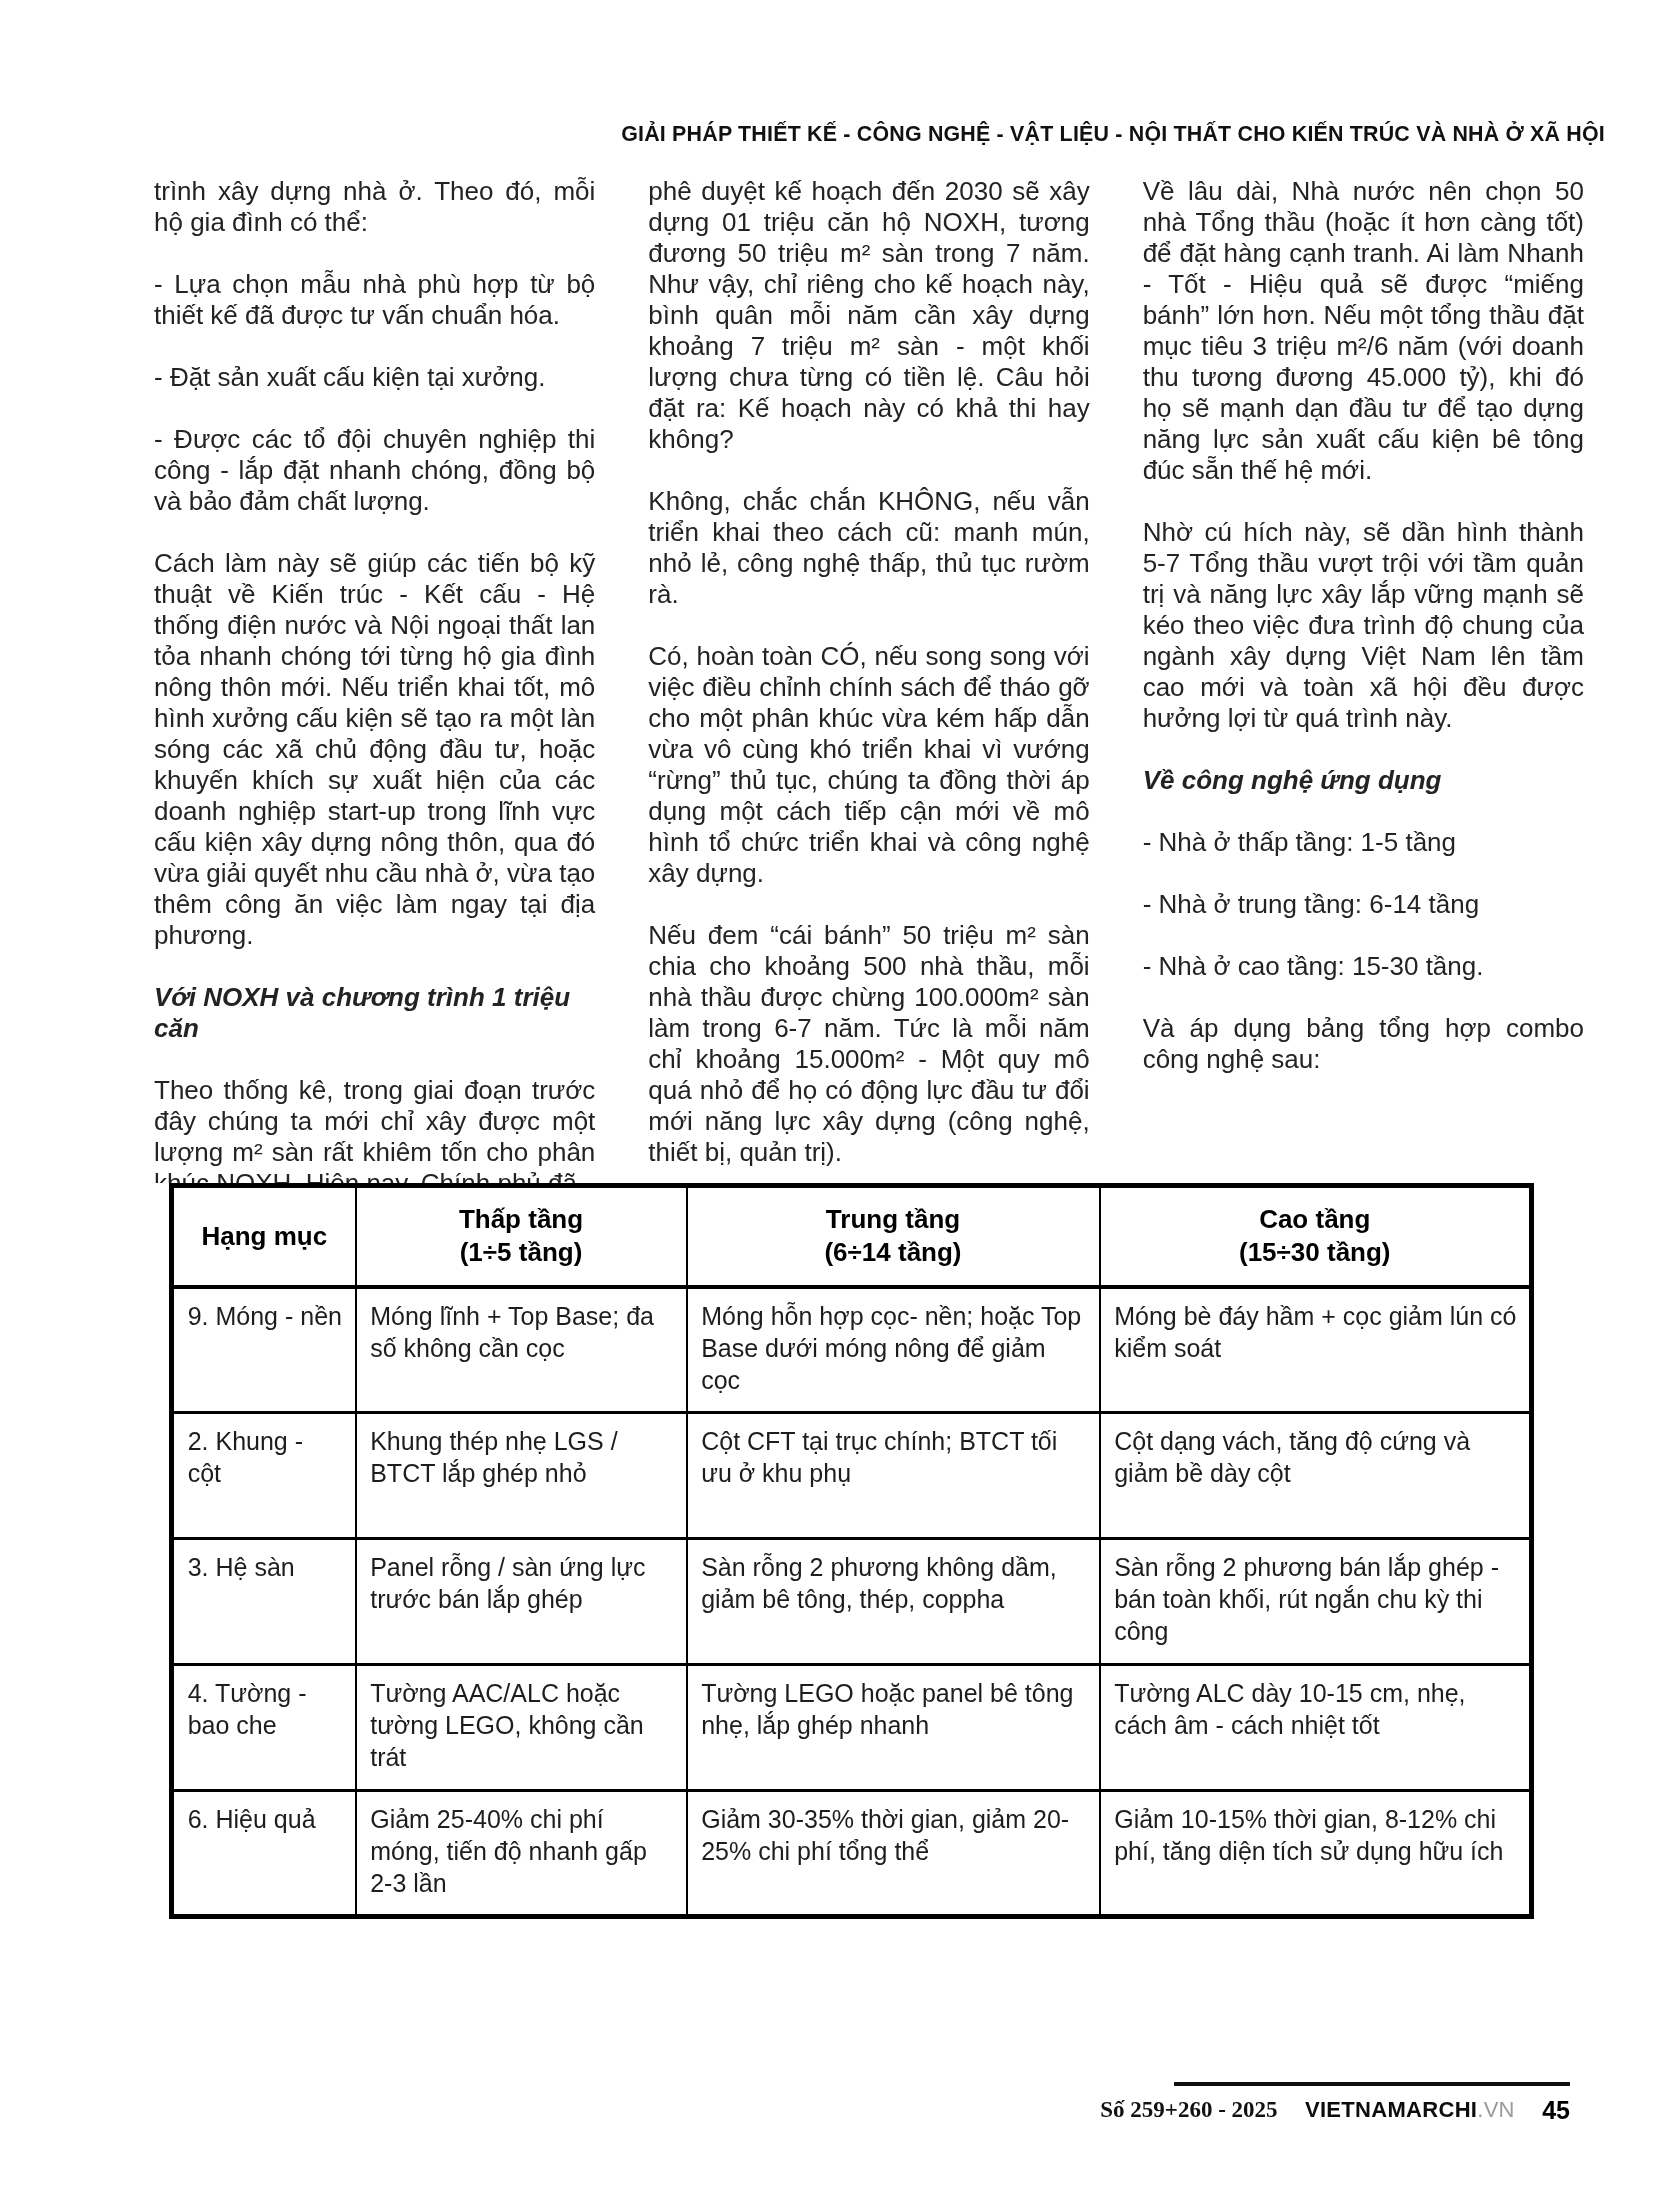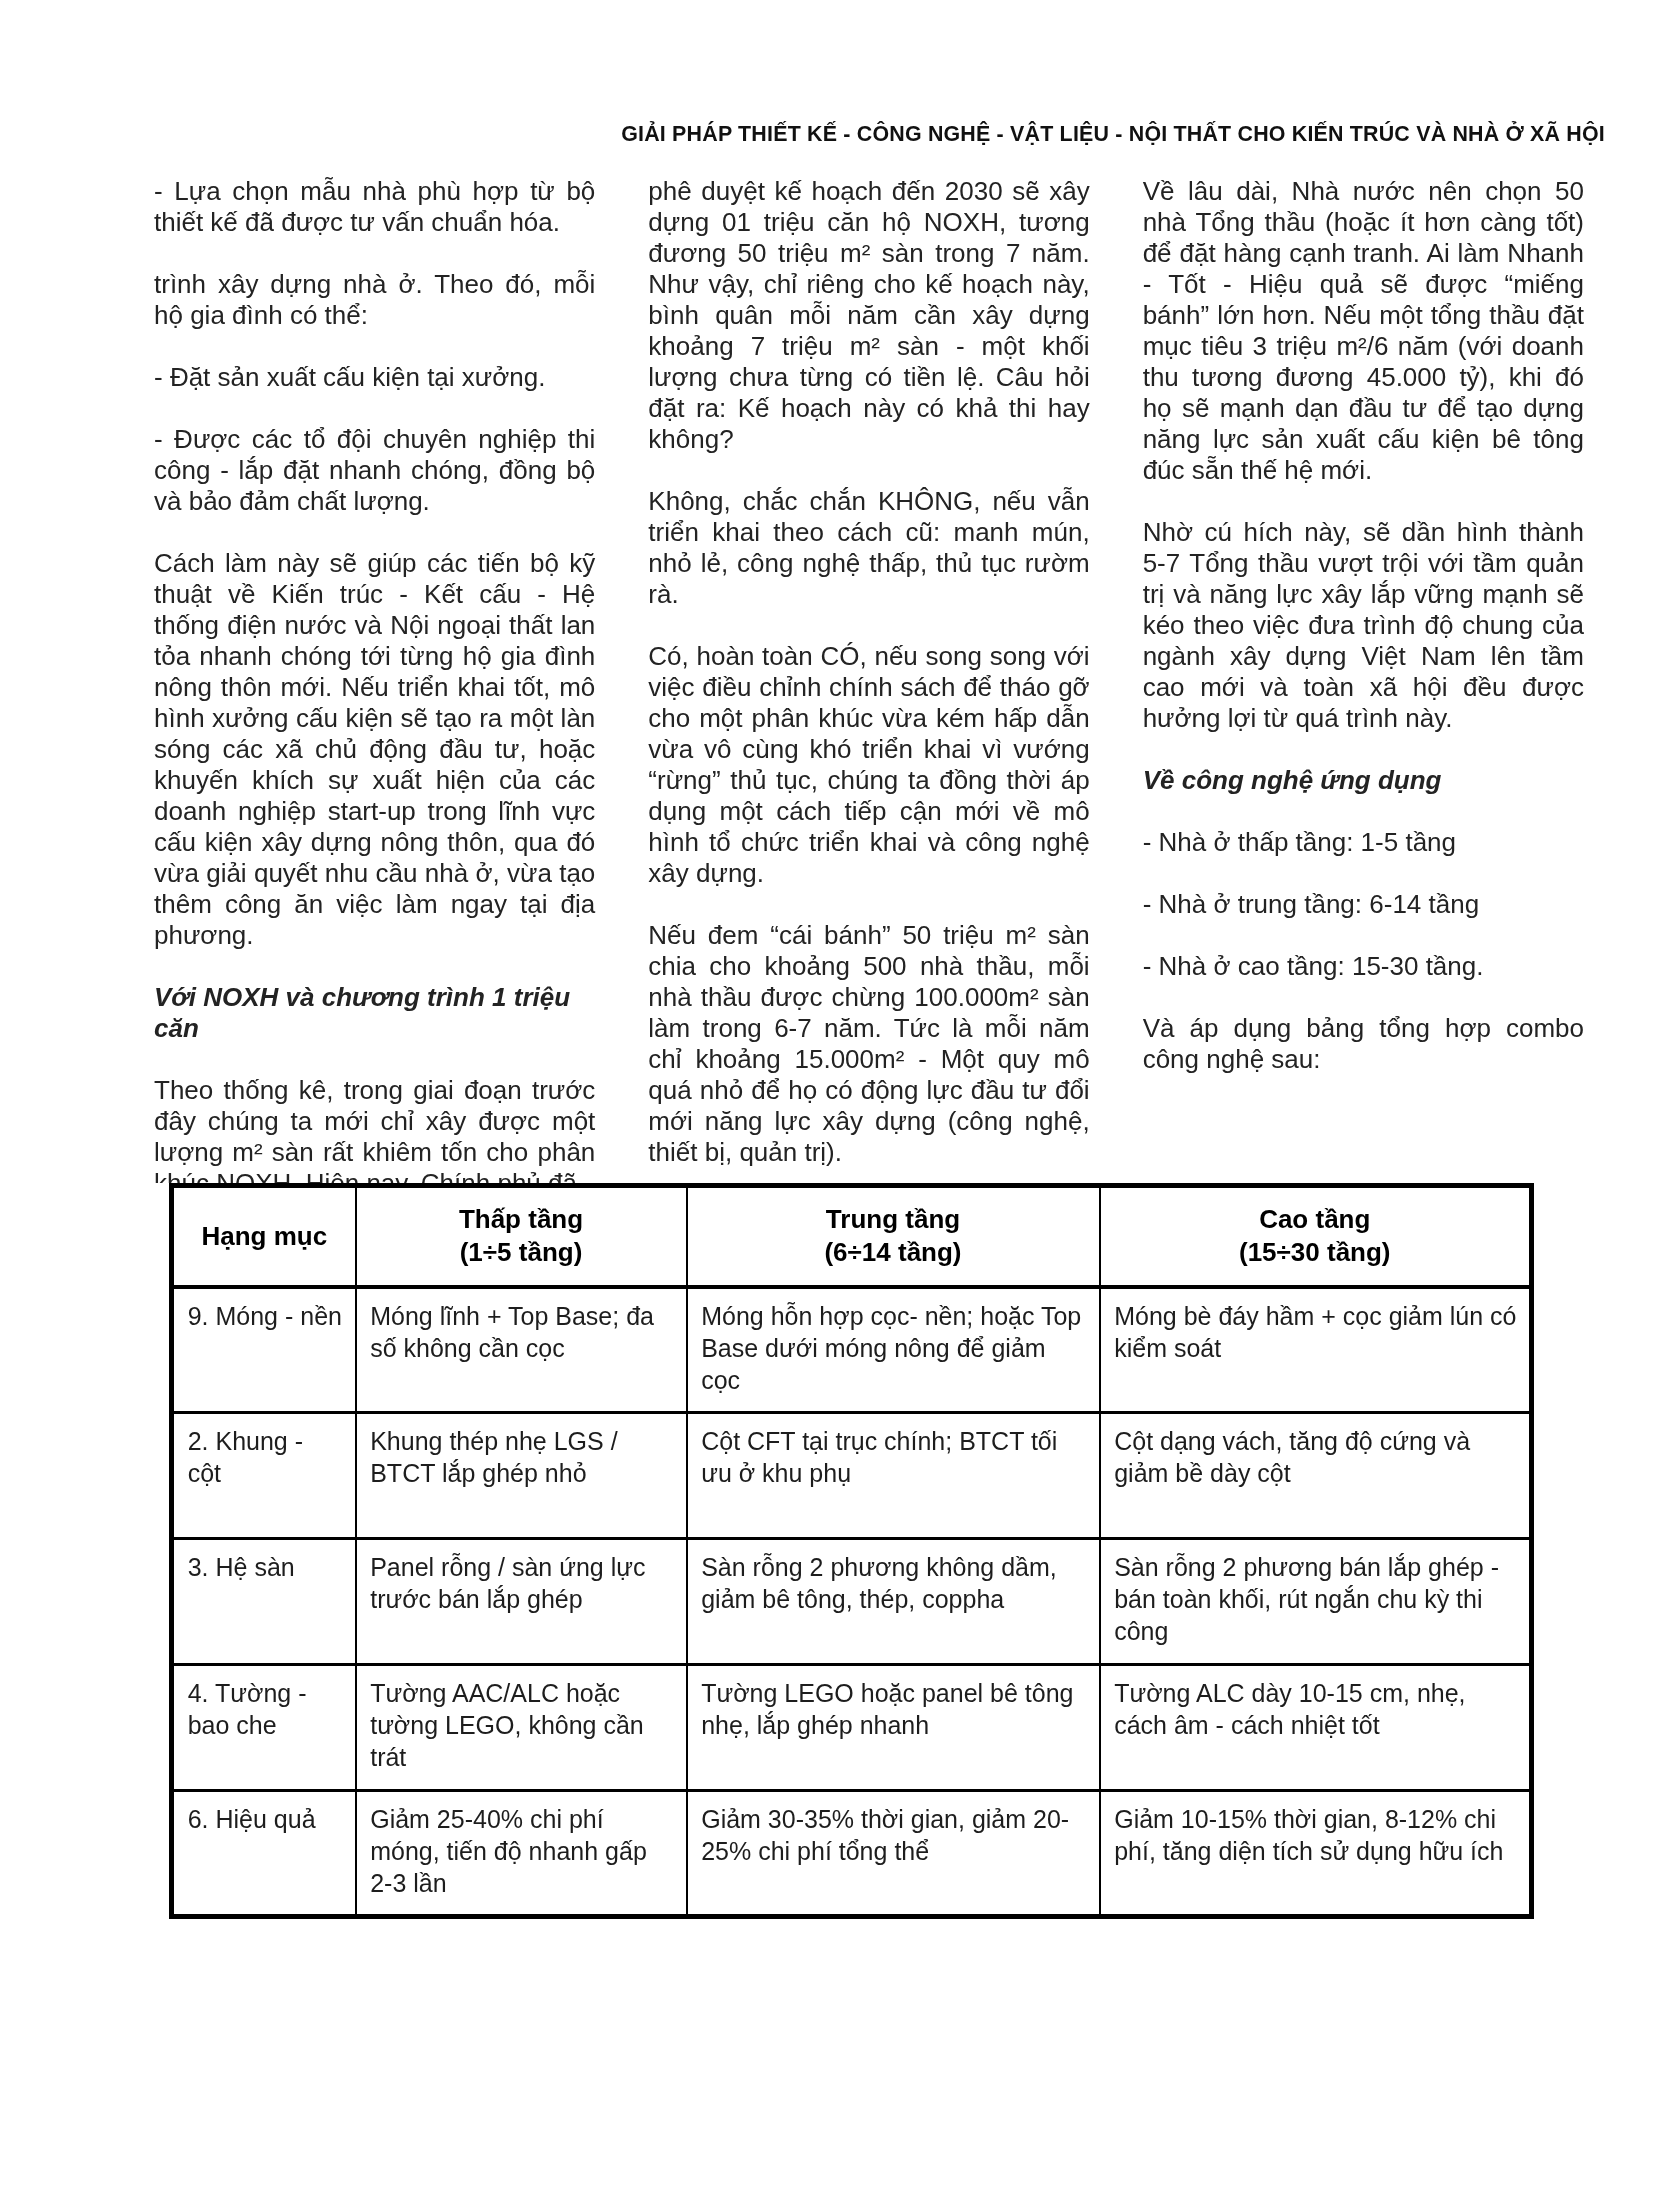--- a/index.html
+++ b/index.html
@@ -108,22 +108,22 @@
 </head>
 <body>
 
 <div class="page">
 
   <div class="running-head">GIẢI PHÁP THIẾT KẾ - CÔNG NGHỆ - VẬT LIỆU - NỘI THẤT CHO KIẾN TRÚC VÀ NHÀ Ở XÃ HỘI</div>
 
   <div class="columns">
 
     <div class="col">
+      <p>trình xây dựng nhà ở. Theo đó, mỗi hộ gia đình có thể:</p>
       <p>- Lựa chọn mẫu nhà phù hợp từ bộ thiết kế đã được tư vấn chuẩn hóa.</p>
-      <p>trình xây dựng nhà ở. Theo đó, mỗi hộ gia đình có thể:</p>
       <p>- Đặt sản xuất cấu kiện tại xưởng.</p>
       <p>- Được các tổ đội chuyên nghiệp thi công - lắp đặt nhanh chóng, đồng bộ và bảo đảm chất lượng.</p>
       <p>Cách làm này sẽ giúp các tiến bộ kỹ thuật về Kiến trúc - Kết cấu - Hệ thống điện nước và Nội ngoại thất lan tỏa nhanh chóng tới từng hộ gia đình nông thôn mới. Nếu triển khai tốt, mô hình xưởng cấu kiện sẽ tạo ra một làn sóng các xã chủ động đầu tư, hoặc khuyến khích sự xuất hiện của các doanh nghiệp start-up trong lĩnh vực cấu kiện xây dựng nông thôn, qua đó vừa giải quyết nhu cầu nhà ở, vừa tạo thêm công ăn việc làm ngay tại địa phương.</p>
       <p class="subhead">Với NOXH và chương trình 1 triệu căn</p>
       <p>Theo thống kê, trong giai đoạn trước đây chúng ta mới chỉ xây được một lượng m² sàn rất khiêm tốn cho phân khúc NOXH. Hiện nay, Chính phủ đã</p>
     </div>
 
     <div class="col">
       <p>phê duyệt kế hoạch đến 2030 sẽ xây dựng 01 triệu căn hộ NOXH, tương đương 50 triệu m² sàn trong 7 năm. Như vậy, chỉ riêng cho kế hoạch này, bình quân mỗi năm cần xây dựng khoảng 7 triệu m² sàn - một khối lượng chưa từng có tiền lệ. Câu hỏi đặt ra: Kế hoạch này có khả thi hay không?</p>
       <p>Không, chắc chắn KHÔNG, nếu vẫn triển khai theo cách cũ: manh mún, nhỏ lẻ, công nghệ thấp, thủ tục rườm rà.</p>
@@ -190,15 +190,25 @@
       </tr>
       <tr>
         <td>6. Hiệu quả</td>
         <td>Giảm 25-40% chi phí móng, tiến độ nhanh gấp 2-3 lần</td>
         <td>Giảm 30-35% thời gian, giảm 20-25% chi phí tổng thể</td>
         <td>Giảm 10-15% thời gian, 8-12% chi phí, tăng diện tích sử dụng hữu ích</td>
       </tr>
     </tbody>
   </table>
 
+  <div class="page-footer">
+    <div class="footer-rule"></div>
+    <div class="footer-row">
+      <span class="footer-issue">Số 259+260 - 2025</span>
+      <span class="footer-divider"></span>
+      <span class="footer-brand"><span>VIETNAMARCHI</span><span class="tld">.VN</span></span>
+      <span class="footer-divider"></span>
+      <span class="footer-pagenum">45</span>
+    </div>
+  </div>
 
 </div>
 
 
 </body></html>

